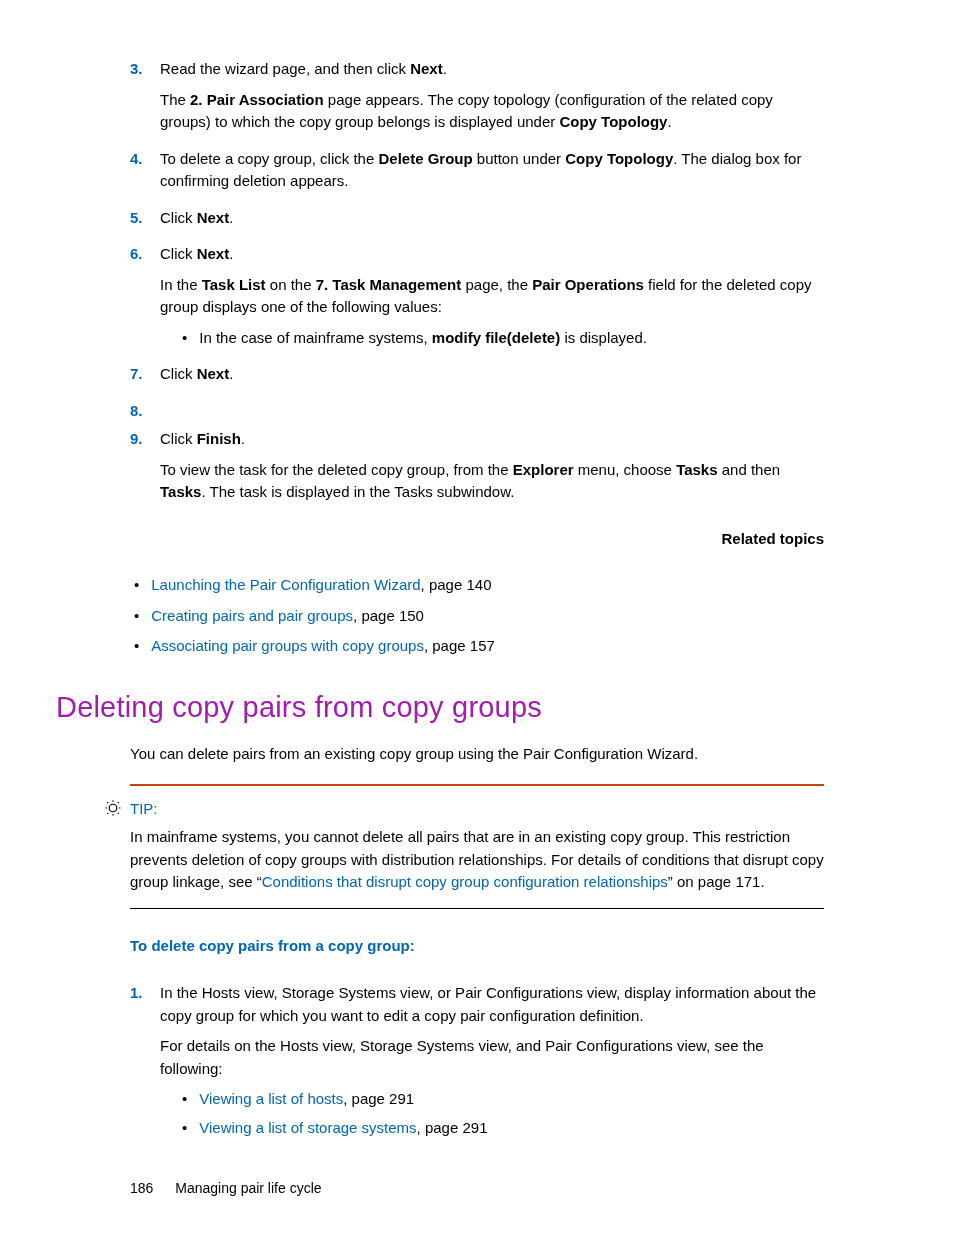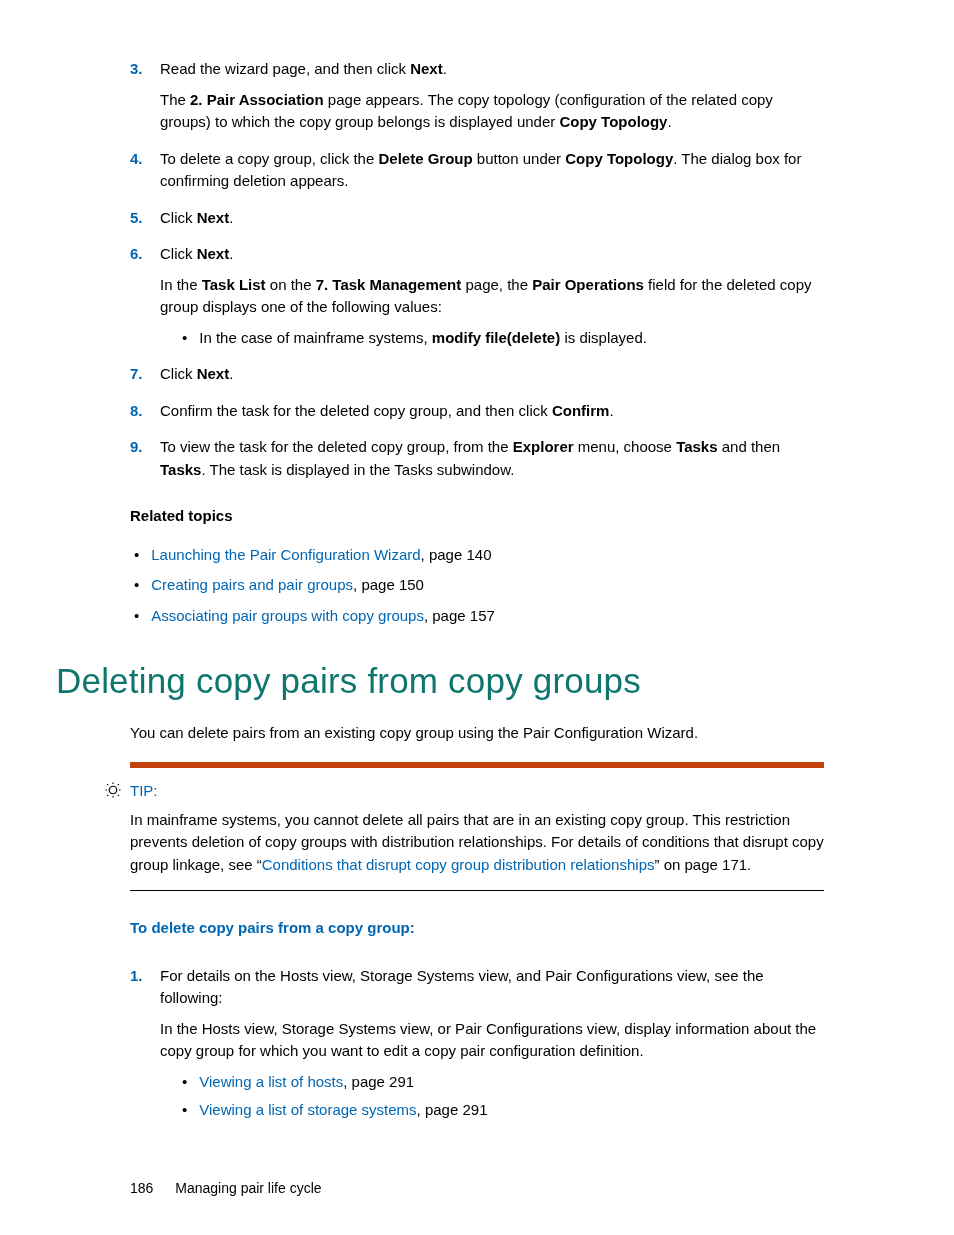--- a/index.html
+++ b/index.html
@@ -20,37 +20,37 @@
       flex-shrink: 0;
       color: #0066b3;
       font-weight: bold;
       text-align: left;
     }
     .step-body { flex: 1; }
     .step-body p { margin-bottom: 8px; }
     .sub-bullets { margin: 8px 0 8px 22px; }
     .sub-bullets li { margin-bottom: 6px; }
     .related { margin-top: 16px; }
-    .related-heading { font-weight: bold; margin-bottom: 16px; }
+    .related-heading { font-weight: bold; margin-bottom: 24px; text-align: right; }
     .related-list { list-style: none; }
     .related-list li { margin-bottom: 8px; display: flex; }
     .related-list li::before { content: "•"; margin-right: 12px; margin-left: 4px; }
     .link { color: #0066b3; cursor: pointer; }
     .section-heading {
-      color: #0f766e;
+      color: #a21caf;
       font-weight: normal;
-      font-size: 35px;
+      font-size: 29px;
       margin-top: 28px;
       margin-bottom: 14px;
       margin-left: -74px;
       letter-spacing: 0.2px;
     }
     .intro { margin-bottom: 18px; }
     .tip-block {
-      border-top: 6px solid #c2410c;
+      border-top: 2px solid #c2410c;
       border-bottom: 1px solid #000;
       padding: 12px 0 14px 0;
       margin-bottom: 26px;
       position: relative;
     }
     .tip-icon {
       position: absolute;
       left: -26px;
       top: 12px;
       font-size: 18px;
@@ -110,27 +110,27 @@
 <div class="step">
   <div class="step-num">7.</div>
   <div class="step-body">
     <p><span>Click </span><b>Next</b><span>.</span></p>
   </div>
 </div>
 
 <div class="step">
   <div class="step-num">8.</div>
   <div class="step-body">
-    <p><span>Confirm the task for the deleted copy group, and then click </span><b>Confirm</b><span>.</span></p>
   </div>
 </div>
 
 <div class="step">
   <div class="step-num">9.</div>
   <div class="step-body">
+    <p><span>Click </span><b>Finish</b><span>.</span></p>
     <p><span>To view the task for the deleted copy group, from the </span><b>Explorer</b><span> menu, choose </span><b>Tasks</b><span> and then </span><b>Tasks</b><span>. The task is displayed in the Tasks subwindow.</span></p>
   </div>
 </div>
 
 <div class="related">
   <div class="related-heading">Related topics</div>
   <ul class="related-list">
     <li>
         <span><span class="link">Launching the Pair Configuration Wizard</span><span>, page 140</span></span>
       </li>
@@ -154,30 +154,30 @@
         <line x1="12" y1="20" x2="12" y2="22"></line>
       <line x1="4" y1="12" x2="2" y2="12"></line>
         <line x1="22" y1="12" x2="20" y2="12"></line>
       <line x1="5.6" y1="5.6" x2="4.2" y2="4.2"></line>
         <line x1="18.4" y1="5.6" x2="19.8" y2="4.2"></line>
       <line x1="5.6" y1="18.4" x2="4.2" y2="19.8"></line>
         <line x1="18.4" y1="18.4" x2="19.8" y2="19.8"></line>
     </svg>
   </span>
   <div class="tip-label">TIP:</div>
-  <p><span>In mainframe systems, you cannot delete all pairs that are in an existing copy group. This restriction prevents deletion of copy groups with distribution relationships. For details of conditions that disrupt copy group linkage, see “</span><span class="link">Conditions that disrupt copy group distribution relationships</span><span>” on page 171.</span></p>
+  <p><span>In mainframe systems, you cannot delete all pairs that are in an existing copy group. This restriction prevents deletion of copy groups with distribution relationships. For details of conditions that disrupt copy group linkage, see “</span><span class="link">Conditions that disrupt copy group configuration relationships</span><span>” on page 171.</span></p>
 </div>
 
 <div class="proc-heading">To delete copy pairs from a copy group:</div>
 
 <div class="step">
   <div class="step-num">1.</div>
   <div class="step-body">
+    <p>In the Hosts view, Storage Systems view, or Pair Configurations view, display information about the copy group for which you want to edit a copy pair configuration definition.</p>
     <p>For details on the Hosts view, Storage Systems view, and Pair Configurations view, see the following:</p>
-    <p>In the Hosts view, Storage Systems view, or Pair Configurations view, display information about the copy group for which you want to edit a copy pair configuration definition.</p>
     <ul class="bul sub-bullets">
       <li>
           <span><span class="link">Viewing a list of hosts</span><span>, page 291</span></span>
         </li>
       <li>
           <span><span class="link">Viewing a list of storage systems</span><span>, page 291</span></span>
         </li>
 
     </ul>
   </div>

